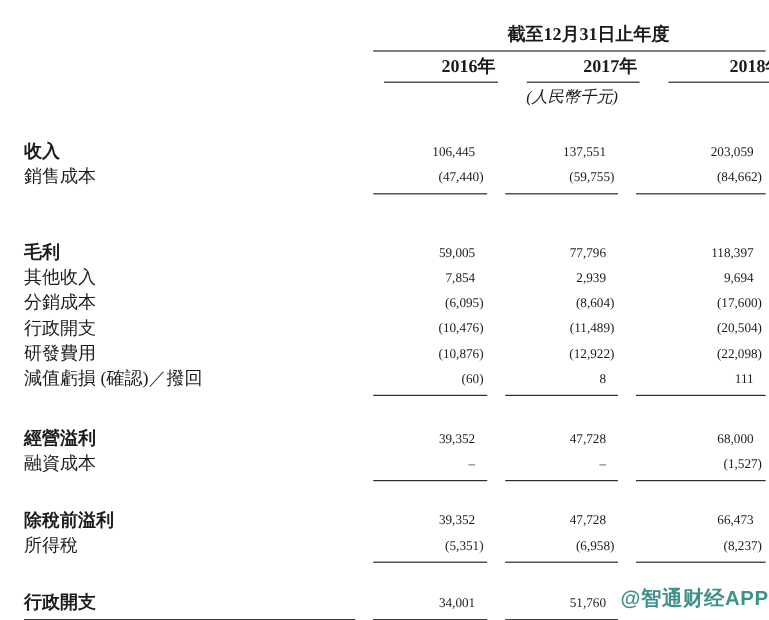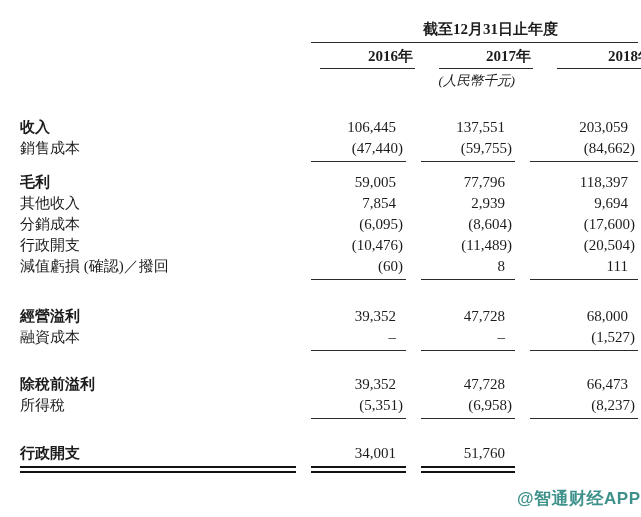--- a/index.html
+++ b/index.html
@@ -57,40 +57,40 @@
   .row { height:21px; }
   .label {
     grid-column:1;
     font-size:15px;
     line-height:21px;
     white-space:nowrap;
   }
   .bold .label { font-weight:bold; }
   .num {
     text-align:right;
-    font-size:15px;
+    font-size:11px;
     line-height:21px;
     padding-right:10px;
     white-space:nowrap;
   }
   .num.paren { padding-right:3px; }
 
   
   .rule { margin-top:2px; }
   .rule .seg { border-top:1.5px solid #2b2b2b; height:2px; }
   .rule .s1 { grid-column:2; } .rule .s2 { grid-column:3; } .rule .s3 { grid-column:4; }
   .drule { margin-top:2px; }
   .drule .seg {
     height:7px;
     border-top:2.2px solid #111;
     border-bottom:2.2px solid #111;
   }
 
   
-  .g-gross   { margin-top:9px; }
+  .g-gross   { margin-top:38px; }
   .g-oper    { margin-top:25px; }
   .g-pbt     { margin-top:22px; }
   .g-year    { margin-top:23px; }
   .first-row { margin-top:28px; }
 
   .watermark {
     position:absolute;
     left:517px; top:487px;
     font-family:"Liberation Sans","DejaVu Sans",sans-serif;
     font-weight:bold;
@@ -158,20 +158,26 @@
     <div class="num paren">(8,604)</div>
     <div class="num paren">(17,600)</div>
   </div>
   <div class="grid row">
     <div class="label">行政開支</div>
     <div class="num paren">(10,476)</div>
     <div class="num paren">(11,489)</div>
     <div class="num paren">(20,504)</div>
   </div>
   <div class="grid row">
+    <div class="label">研發費用</div>
+    <div class="num paren">(10,876)</div>
+    <div class="num paren">(12,922)</div>
+    <div class="num paren">(22,098)</div>
+  </div>
+  <div class="grid row">
     <div class="label">減值虧損 (確認)／撥回</div>
     <div class="num paren">(60)</div>
     <div class="num">8</div>
     <div class="num">111</div>
   </div>
   <div class="grid rule">
     <div class="seg s1"></div>
       <div class="seg s2"></div>
       <div class="seg s3"></div>
   </div>

